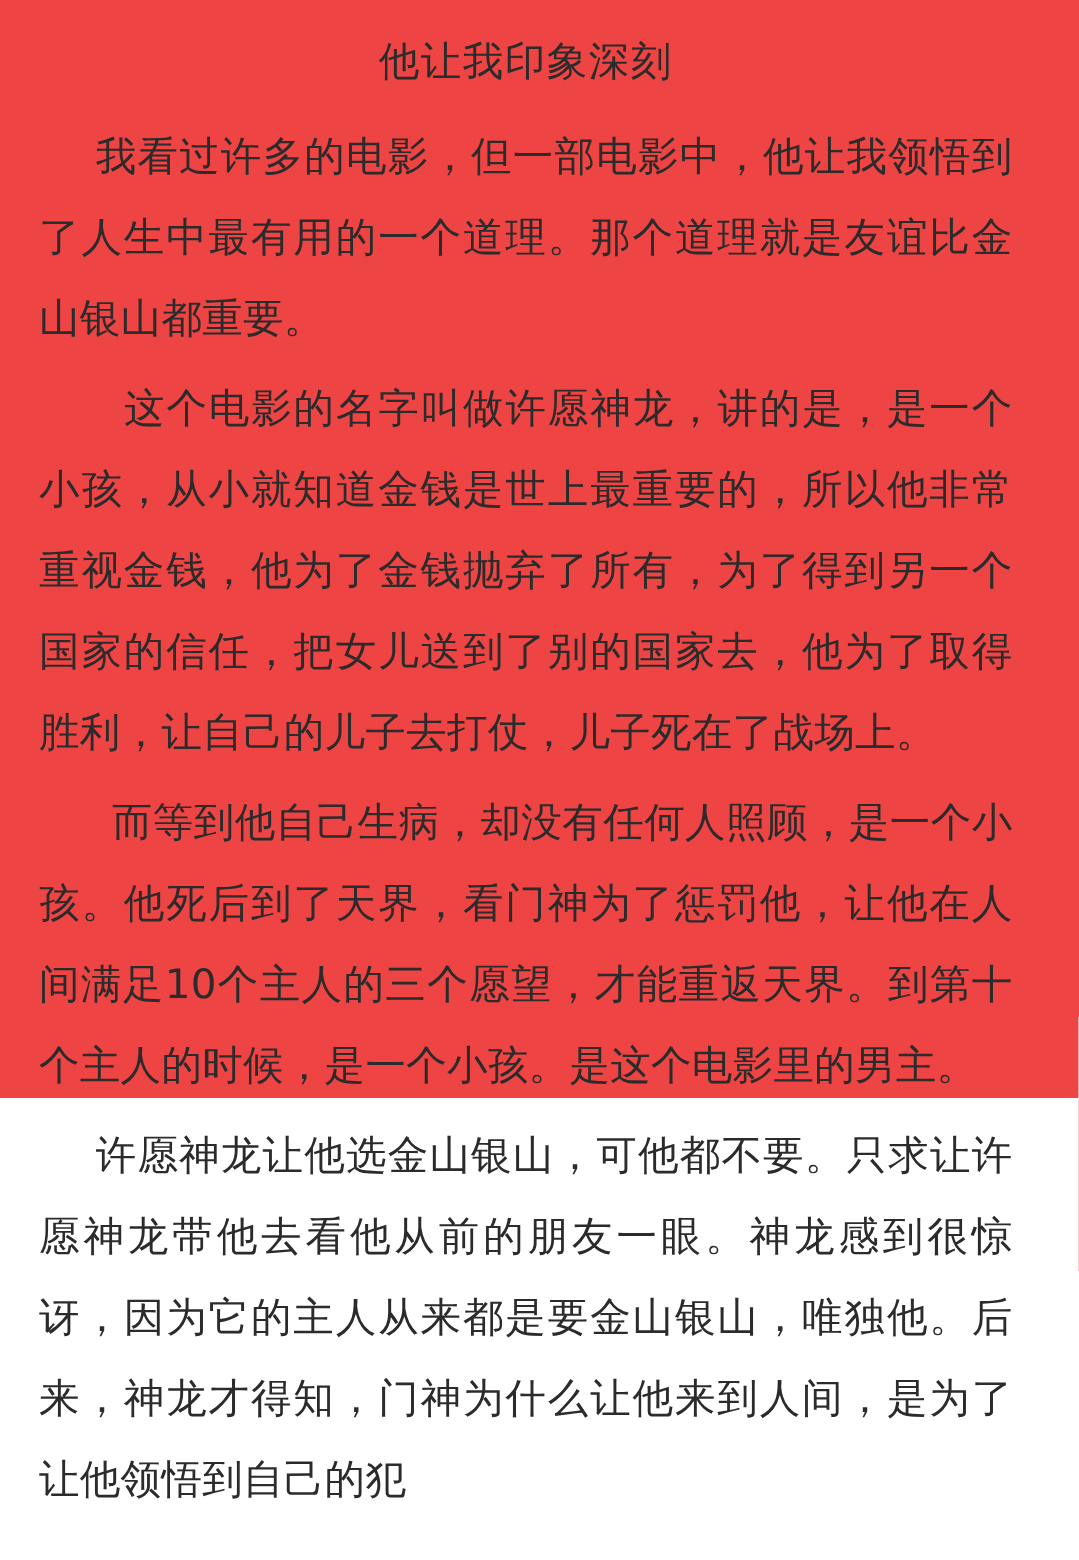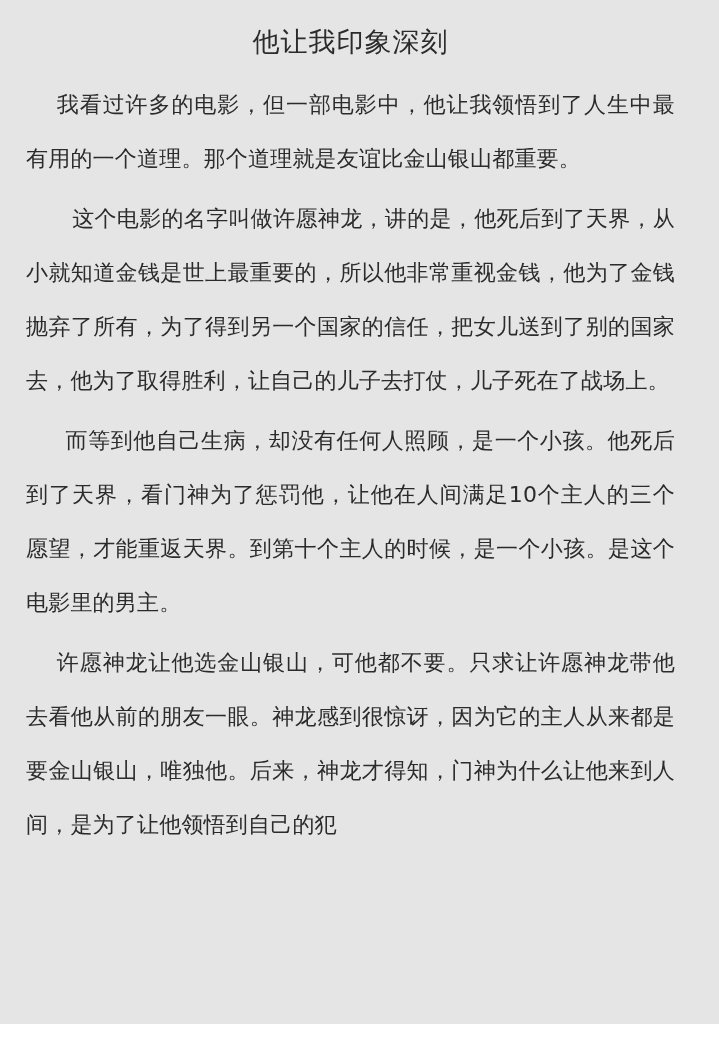--- a/index.html
+++ b/index.html
@@ -10,36 +10,36 @@
   body {
     width: 719px;
     height: 1040px;
     overflow: hidden;
     font-family: "DejaVu Sans", "Liberation Sans", sans-serif;
     color: #262626;
   }
   .page {
     position: relative;
     width: 719px;
-    height: 1024px;
+    height: 732px;
     box-sizing: border-box;
     padding: 18px 44px 0 26px;
-    background: #e5e5e5;
+    background: #ef4444;
   }
   .doc-title {
     text-align: center;
     font-size: 27px;
     line-height: 40px;
     font-weight: 400;
     letter-spacing: 1px;
     color: #2b2b2b;
     margin: 4px 0 16px 0;
   }
   .para {
-    font-size: 22px;
+    font-size: 27px;
     line-height: 54px;
     letter-spacing: 0.2px;
     color: #2b2b2b;
     text-align: justify;
     text-justify: inter-ideograph;
     margin: 0 0 6px 0;
     word-break: break-all;
   }
   .indent-1 { text-indent: 1.4em; }
   .indent-2 { text-indent: 2.1em; }
@@ -47,19 +47,19 @@
 </style>
 </head>
 <body>
 
 <div class="page">
 
   <h1 class="doc-title">他让我印象深刻</h1>
 
   <p class="para indent-1">我看过许多的电影，但一部电影中，他让我领悟到了人生中最有用的一个道理。那个道理就是友谊比金山银山都重要。</p>
 
-  <p class="para indent-2">这个电影的名字叫做许愿神龙，讲的是，他死后到了天界，从小就知道金钱是世上最重要的，所以他非常重视金钱，他为了金钱抛弃了所有，为了得到另一个国家的信任，把女儿送到了别的国家去，他为了取得胜利，让自己的儿子去打仗，儿子死在了战场上。</p>
+  <p class="para indent-2">这个电影的名字叫做许愿神龙，讲的是，是一个小孩，从小就知道金钱是世上最重要的，所以他非常重视金钱，他为了金钱抛弃了所有，为了得到另一个国家的信任，把女儿送到了别的国家去，他为了取得胜利，让自己的儿子去打仗，儿子死在了战场上。</p>
 
   <p class="para indent-3">而等到他自己生病，却没有任何人照顾，是一个小孩。他死后到了天界，看门神为了惩罚他，让他在人间满足10个主人的三个愿望，才能重返天界。到第十个主人的时候，是一个小孩。是这个电影里的男主。</p>
 
   <p class="para indent-1">许愿神龙让他选金山银山，可他都不要。只求让许愿神龙带他去看他从前的朋友一眼。神龙感到很惊讶，因为它的主人从来都是要金山银山，唯独他。后来，神龙才得知，门神为什么让他来到人间，是为了让他领悟到自己的犯</p>
 
 </div>
 
 </body></html>

